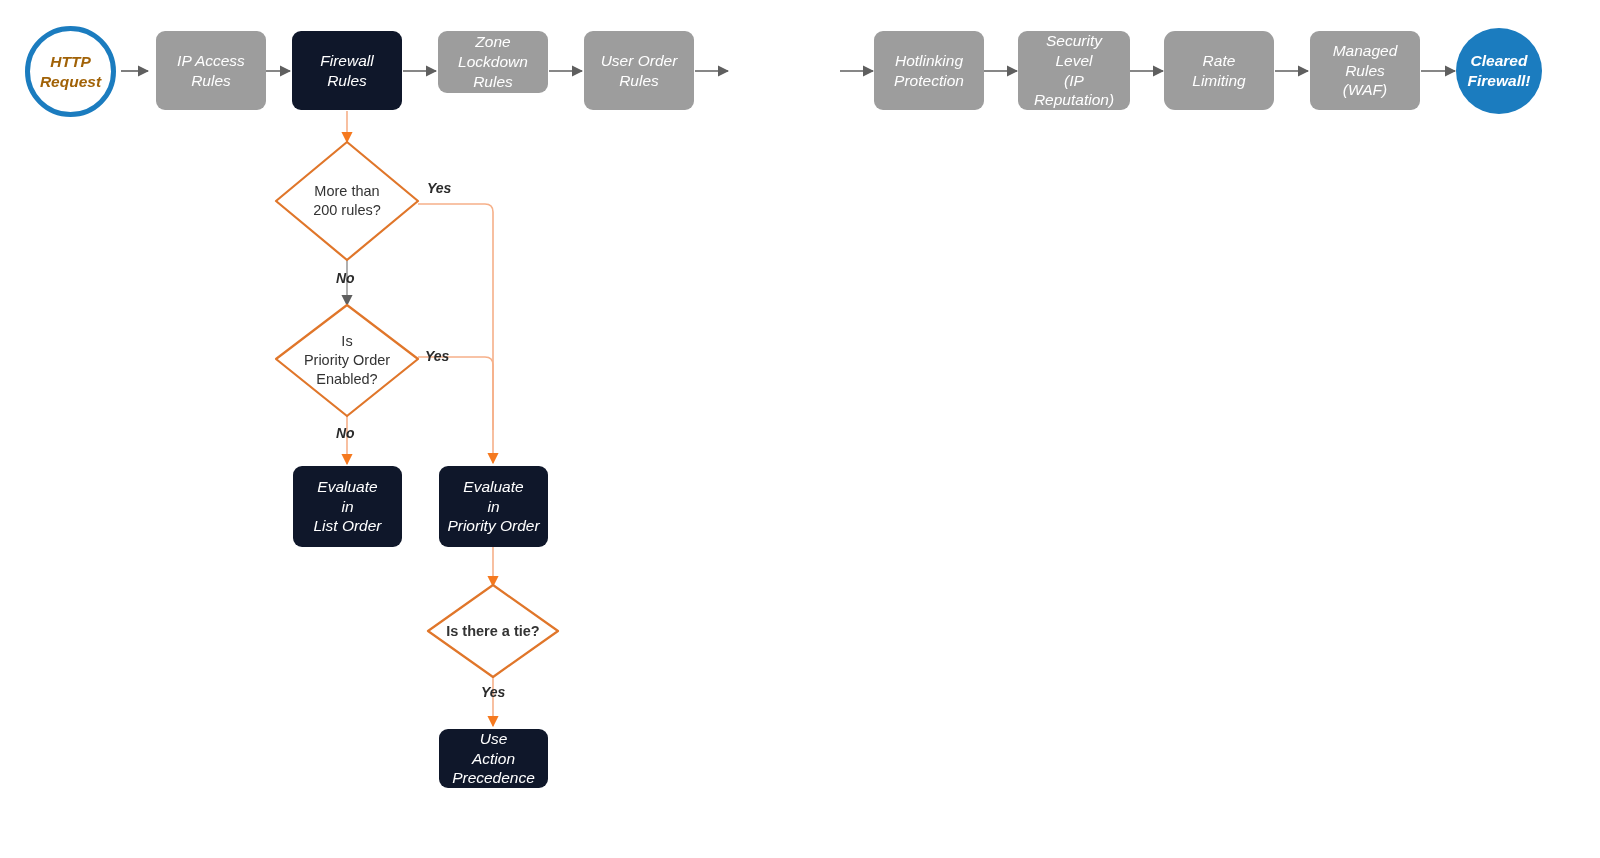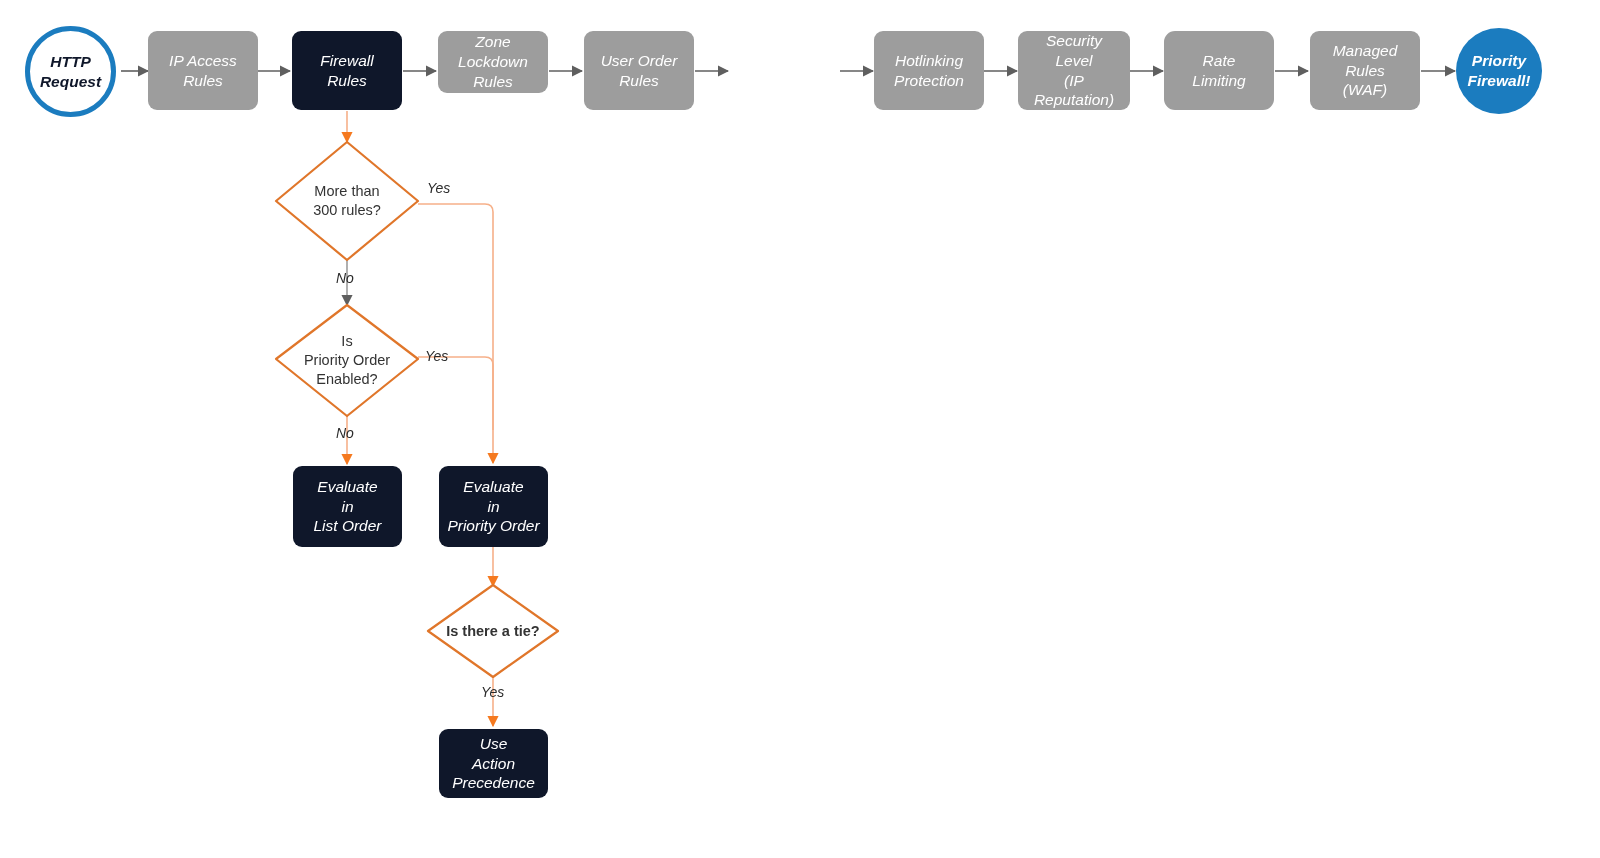--- a/index.html
+++ b/index.html
@@ -47,21 +47,21 @@
 
   .circle {
     border-radius: 50%;
     font-style: italic;
     font-weight: bold;
     font-size: 15.5px;
   }
   .circle.start {
     background: #ffffff;
     border: 5px solid #1b7cbf;
-    color: #0f172a;
+    color: #a16207;
   }
   .circle.end {
     background: #1b7cbf;
     color: #ffffff;
   }
 
   
   .diamond {
     position: absolute;
   }
@@ -82,20 +82,21 @@
   }
 
   
   .elabel {
     position: absolute;
     font-family: "Liberation Sans", sans-serif;
     font-style: italic;
     font-size: 14px;
     color: #2b2b2b;
     white-space: nowrap;
+    font-weight: bold;
   }
 </style>
 </head>
 <body>
 
 <div id="canvas">
 
   <svg id="wires" viewBox="0 0 1600 858">
     <defs>
       <marker id="arrowGray" viewBox="0 0 10 10" refX="9" refY="5" markerWidth="7" markerHeight="7" orient="auto-start-reverse">
@@ -146,21 +147,21 @@
       <polygon points="347,305 418,359 347,416 276,359"></polygon>
       <polygon points="493,585 558,631 493,677 428,631"></polygon>
     </g>
   </svg>
 
   <div class="node circle start" style="left:25px; top:26px; width:91px; height:91px;">
     <span style="white-space:pre-line;">HTTP
 Request</span>
   </div>
 
-  <div class="node box gray" style="left:148px; top:31px; width:110px; height:79px;">
+  <div class="node box gray" style="left:156px; top:31px; width:110px; height:79px;">
     <span style="white-space:pre-line;">IP Access
 Rules</span>
   </div>
 
   <div class="node box orange" style="left:292px; top:31px; width:110px; height:79px;">
     <span style="white-space:pre-line;">Firewall
 Rules</span>
   </div>
 
   <div class="node box gray" style="left:438px; top:31px; width:110px; height:62px;">
@@ -191,27 +192,27 @@
 Limiting</span>
   </div>
 
   <div class="node box gray" style="left:1310px; top:31px; width:110px; height:79px;">
     <span style="white-space:pre-line;">Managed
 Rules
 (WAF)</span>
   </div>
 
   <div class="node circle end" style="left:1456px; top:28px; width:86px; height:86px;">
-    <span style="white-space:pre-line;">Priority
+    <span style="white-space:pre-line;">Cleared
 Firewall!</span>
   </div>
 
   <div class="diamond" style="left:276px; top:142px; width:142px; height:118px;">
     <div class="dlabel" style="white-space:pre-line;">More than
-300 rules?</div>
+200 rules?</div>
   </div>
 
   <div class="diamond" style="left:276px; top:305px; width:142px; height:111px;">
     <div class="dlabel" style="white-space:pre-line;">Is
 Priority Order
 Enabled?</div>
   </div>
 
   <div class="diamond" style="left:428px; top:585px; width:130px; height:92px;font-weight:bold;">
     <div class="dlabel" style="white-space:pre-line;">Is there a tie?</div>
@@ -222,21 +223,21 @@
 in
 List Order</span>
   </div>
 
   <div class="node box orange" style="left:439px; top:466px; width:109px; height:81px;">
     <span style="white-space:pre-line;">Evaluate
 in
 Priority Order</span>
   </div>
 
-  <div class="node box orange" style="left:439px; top:729px; width:109px; height:69px;">
+  <div class="node box orange" style="left:439px; top:729px; width:109px; height:59px;">
     <span style="white-space:pre-line;">Use
 Action
 Precedence</span>
   </div>
 
   <div class="elabel" style="left:427px; top:180px;">Yes</div>
 
   <div class="elabel" style="left:336px; top:270px;">No</div>
 
   <div class="elabel" style="left:425px; top:348px;">Yes</div>

